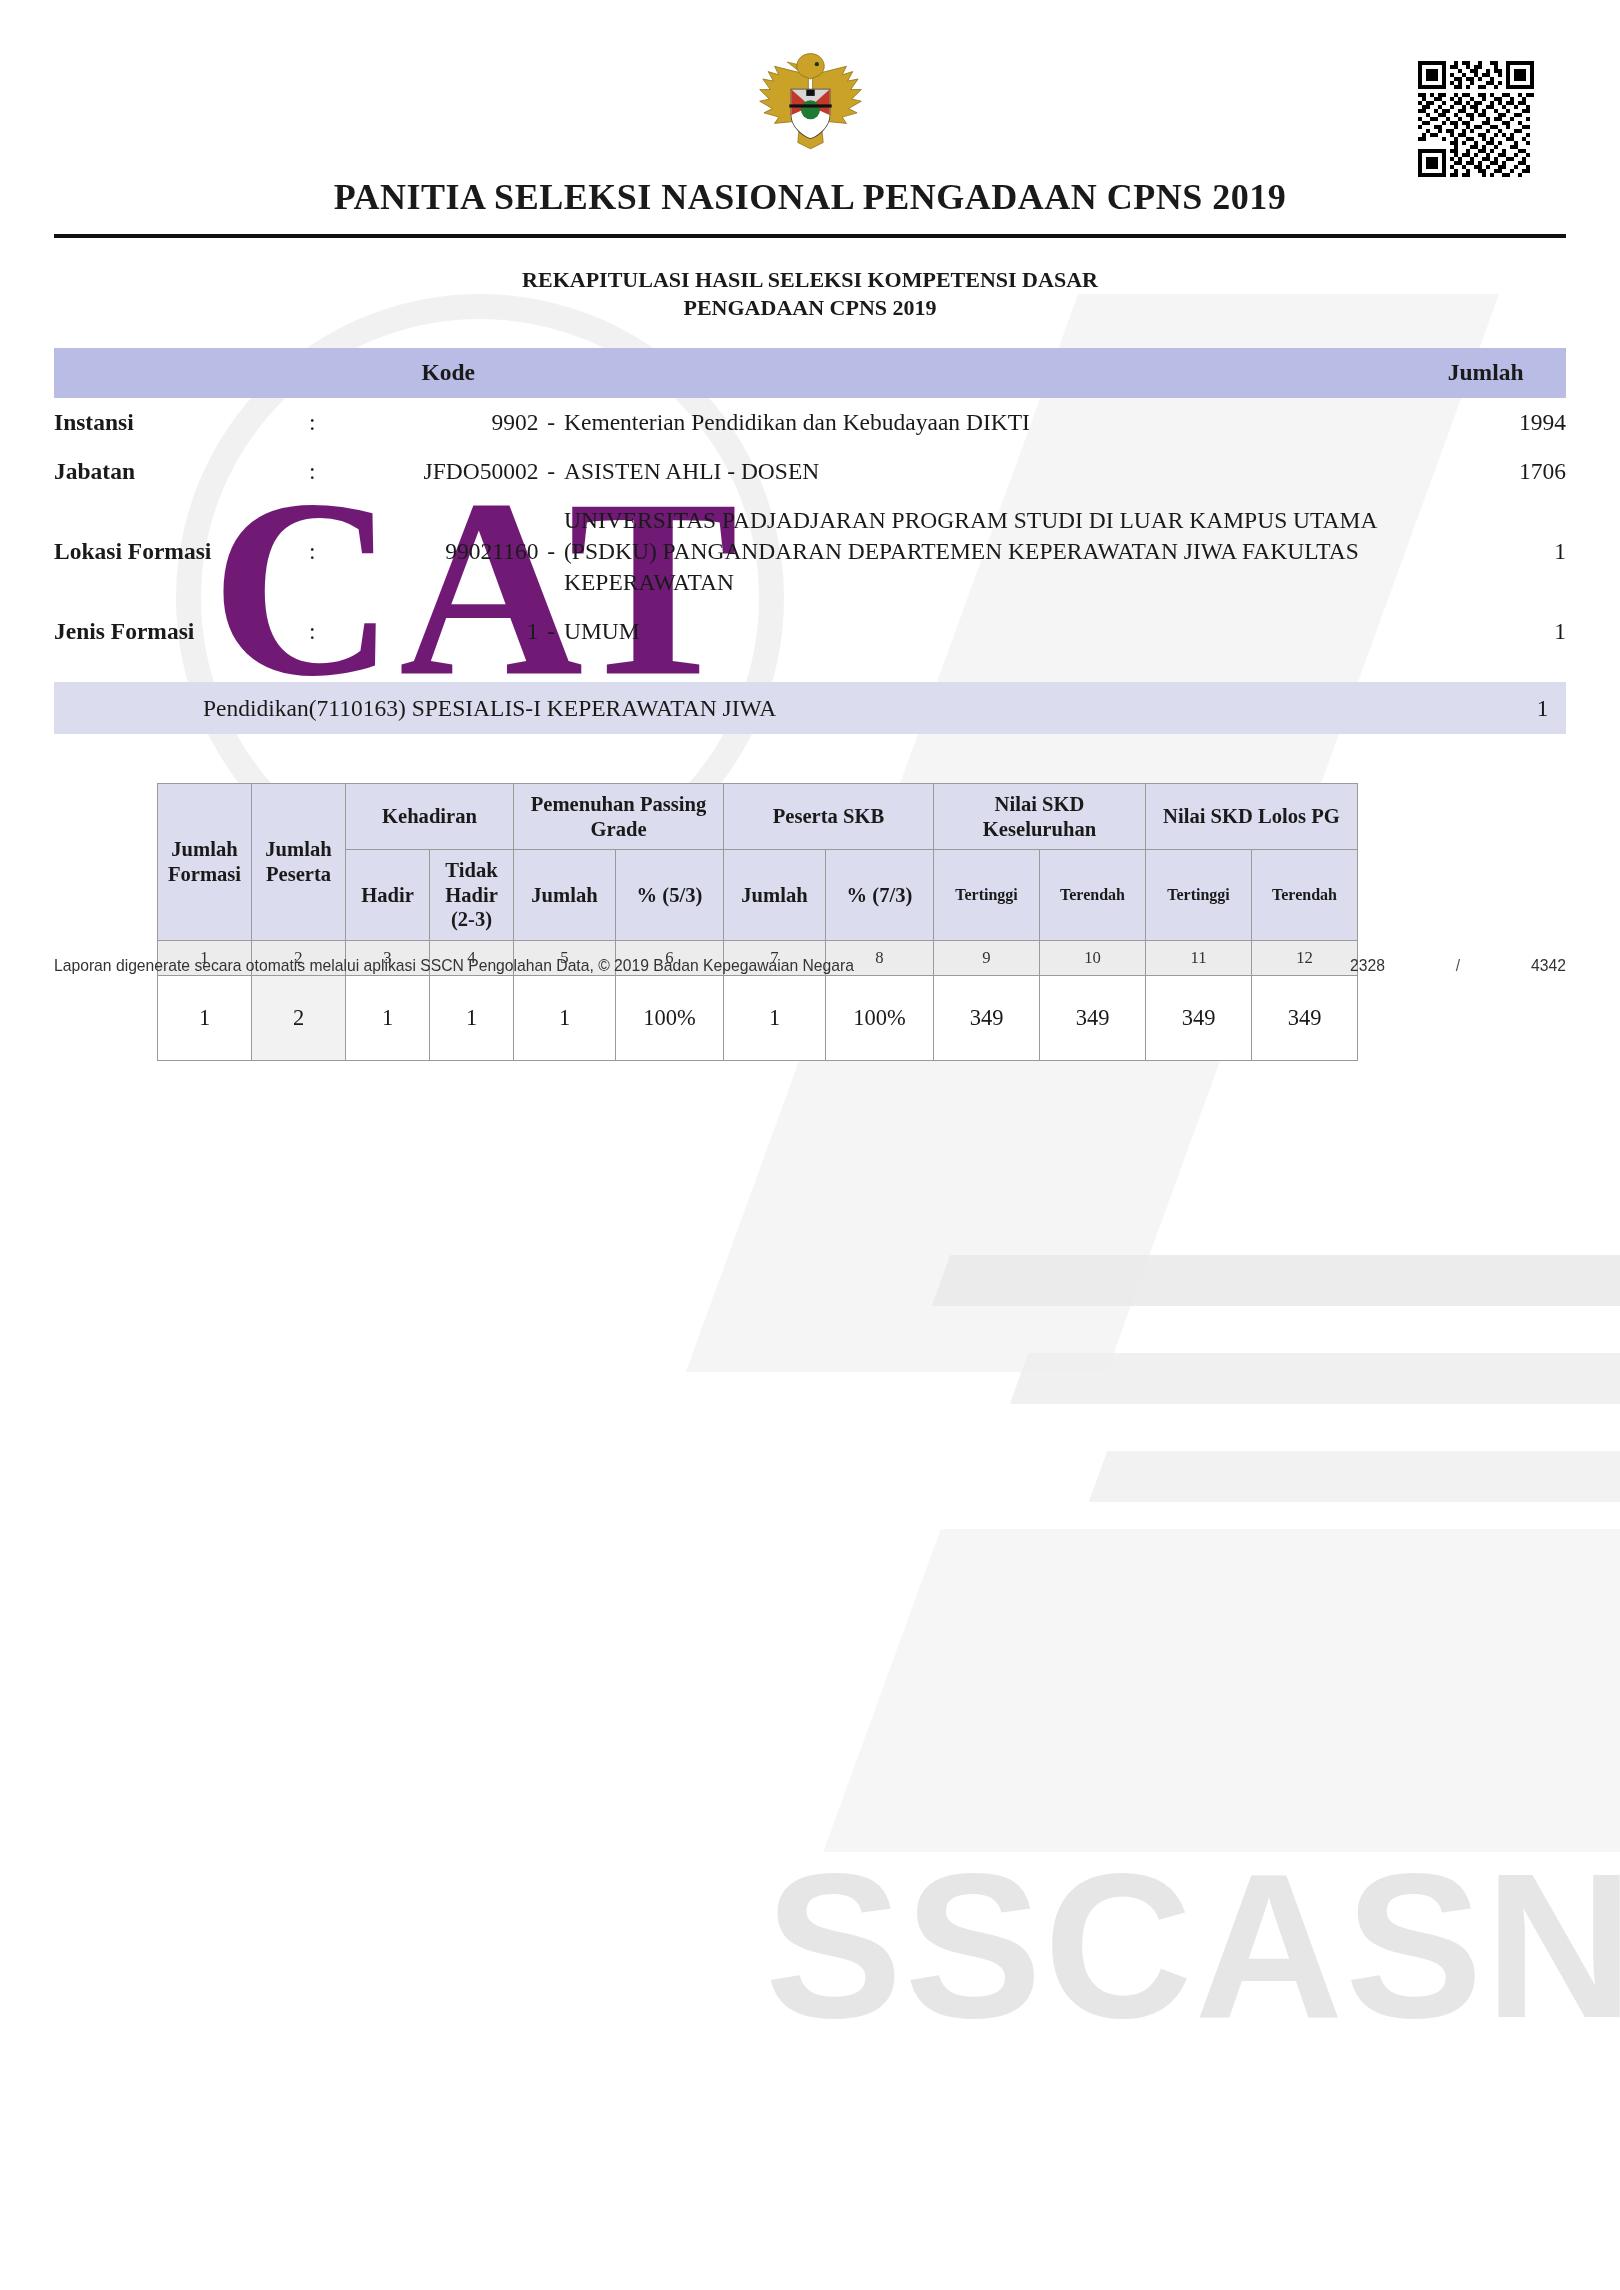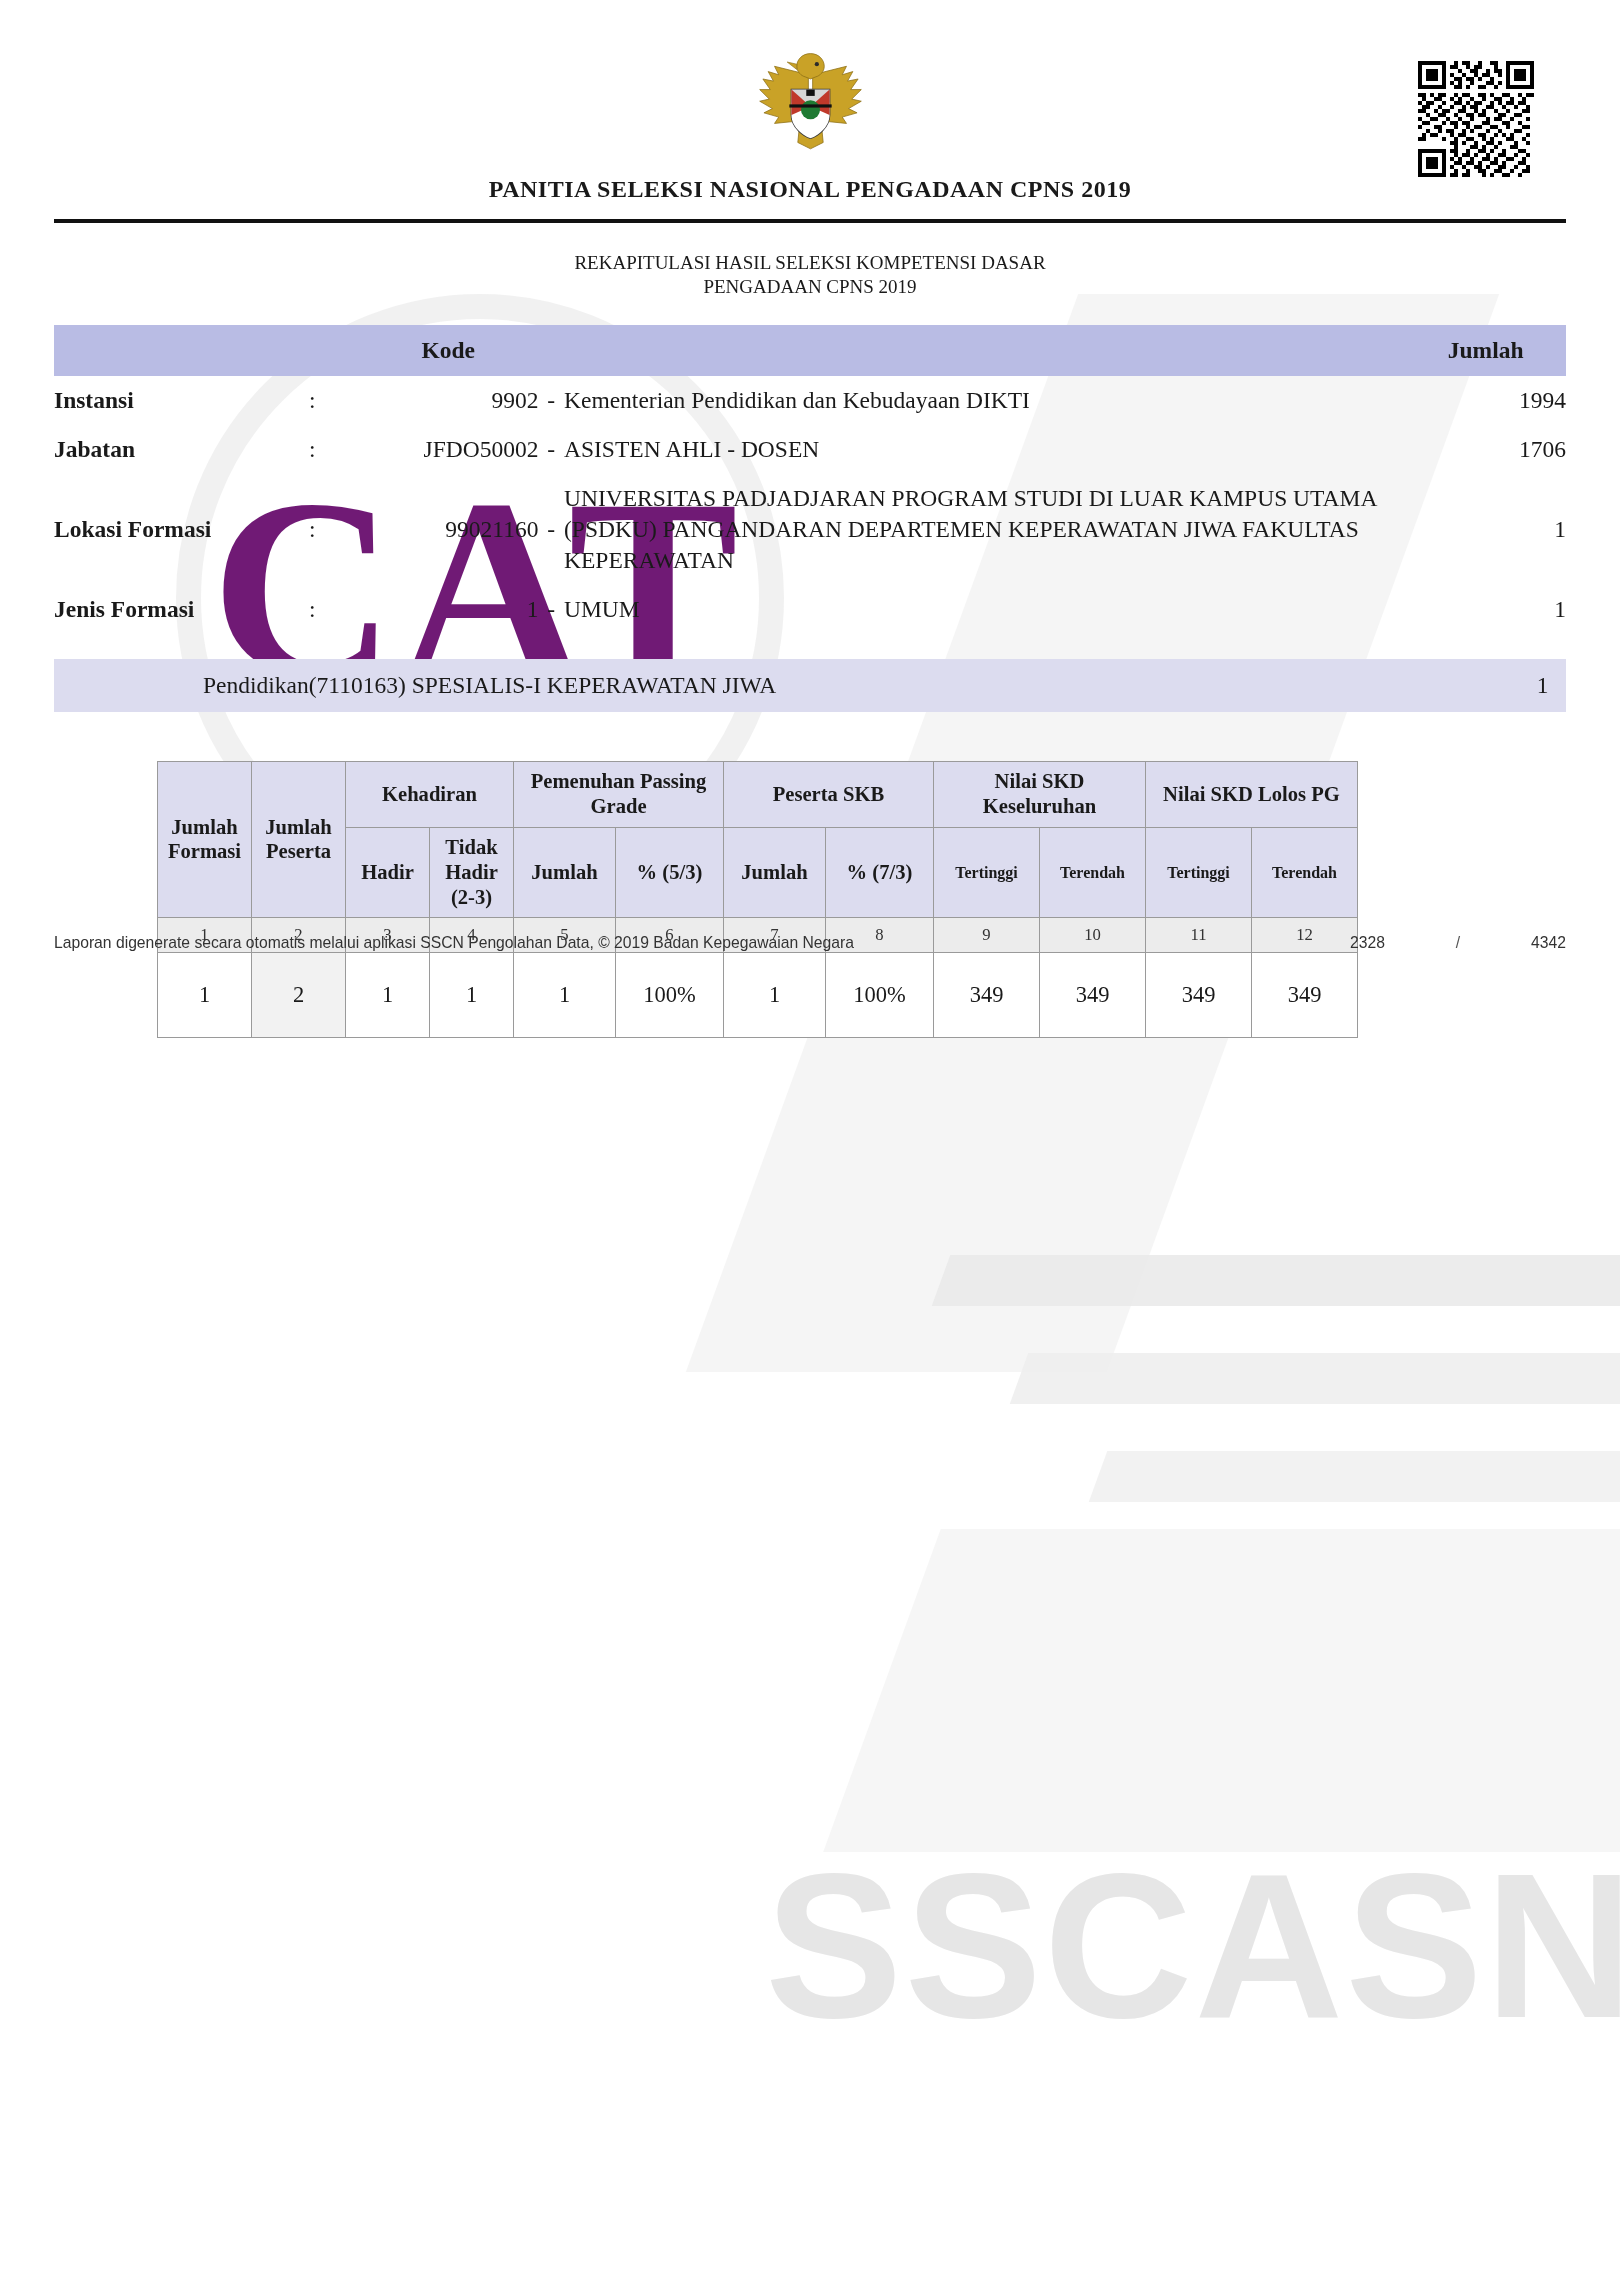--- a/index.html
+++ b/index.html
@@ -93,33 +93,33 @@
   }
   .qr {
     position: absolute;
     right: 86px; top: 61px;
     width: 116px; height: 116px;
   }
   .doc-title {
     text-align: center;
     font-family: "Liberation Serif", serif;
     font-weight: bold;
-    font-size: 24px;
+    font-size: 36px;
     letter-spacing: 0.5px;
     margin-top: 5.9px;
   }
   .rule {
     height: 4.9px;
     background: #111;
     margin: 15.7px 54px 0 54px;
   }
   .sub-title {
     text-align: center;
-    font-weight: normal;
-    font-size: 19px;
+    font-weight: bold;
+    font-size: 22px;
     line-height: 1.28;
     margin-top: 27.4px;
   }
 
   
   .info-wrap { margin: 25.5px 54px 0 54px; }
   table.info { width: 100%; border-collapse: collapse; font-size: 23.5px; }
   table.info td { padding: 9px 0; vertical-align: middle; }
   .info thead td {
     background: #b9bce4;

